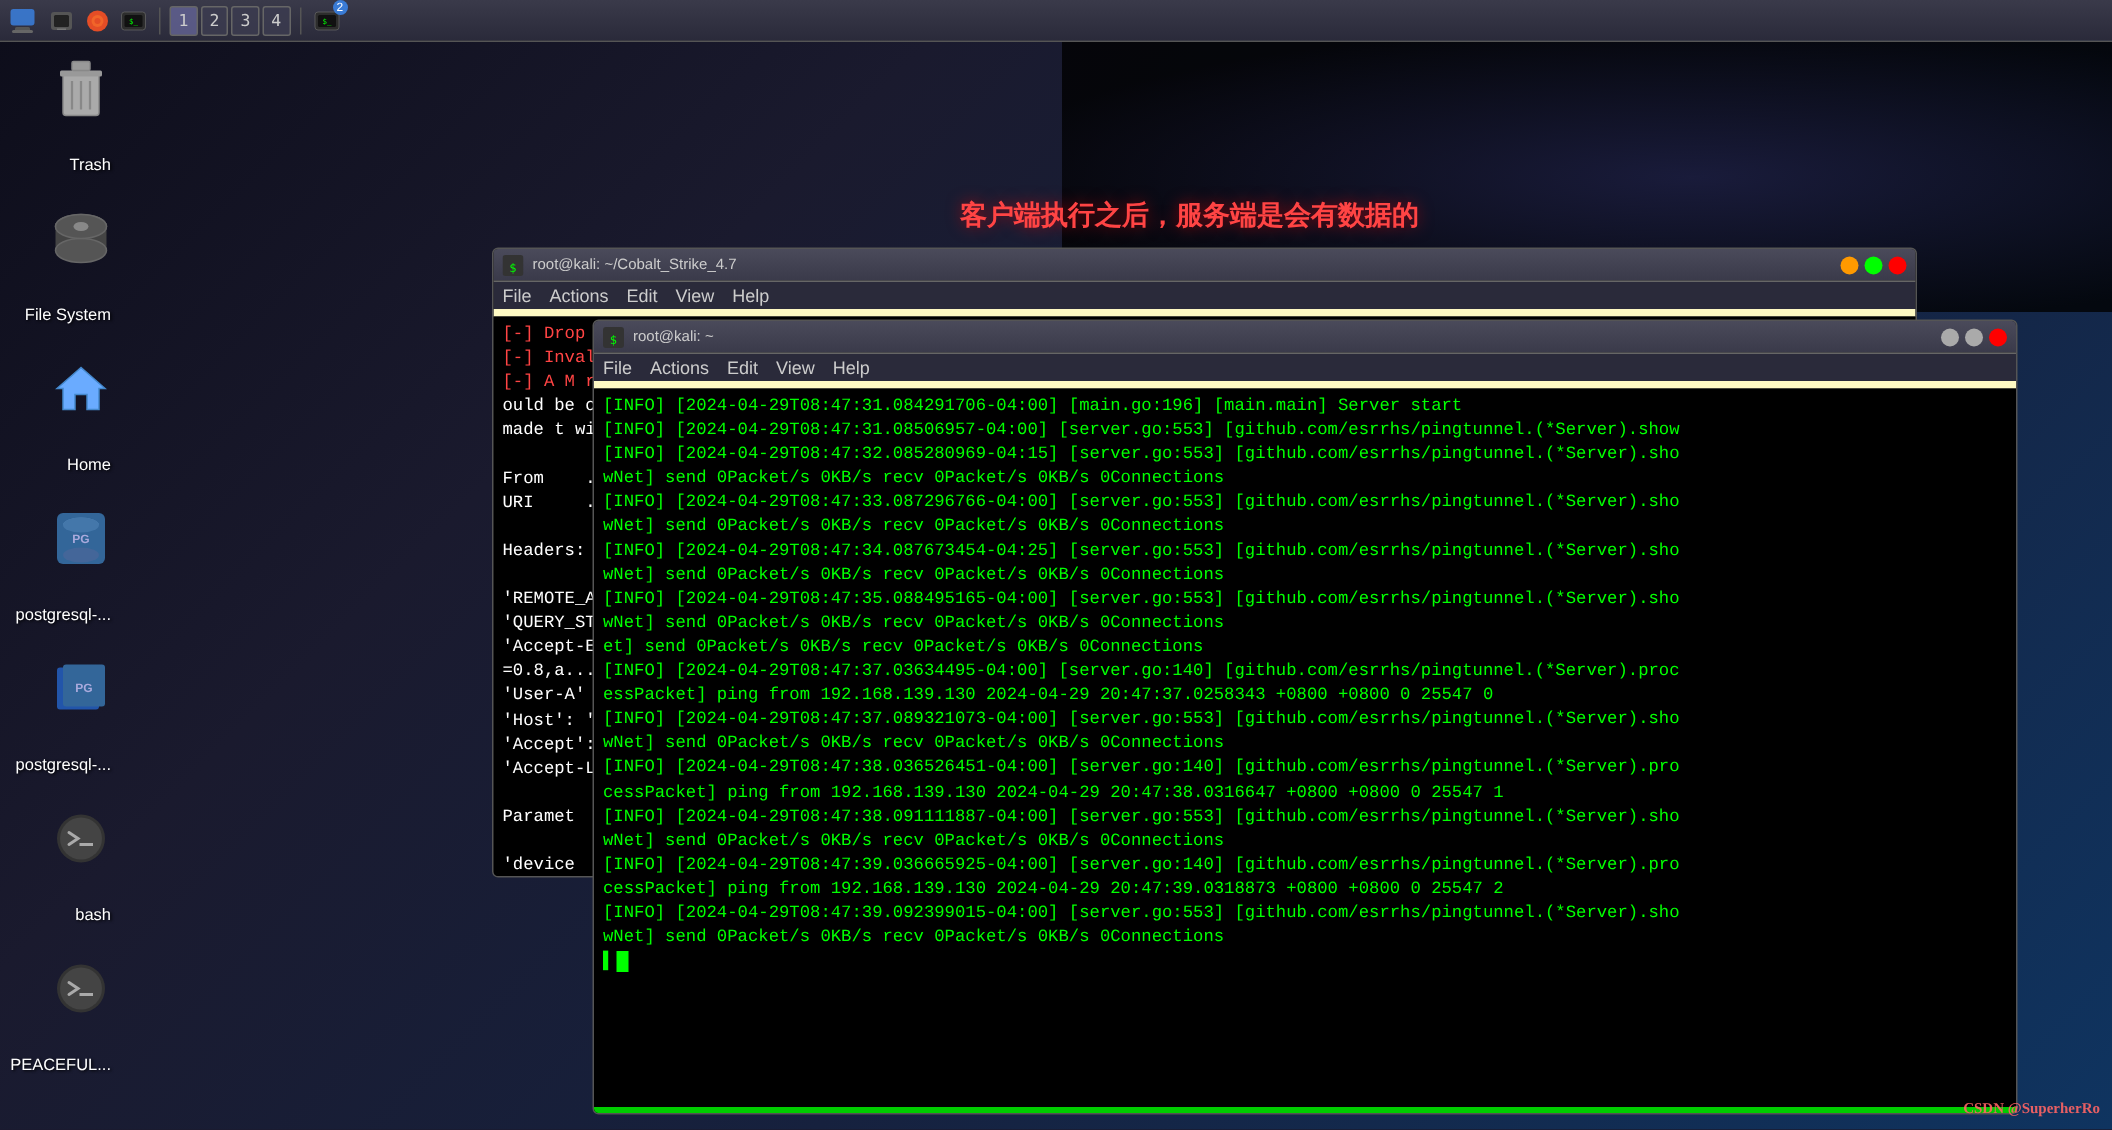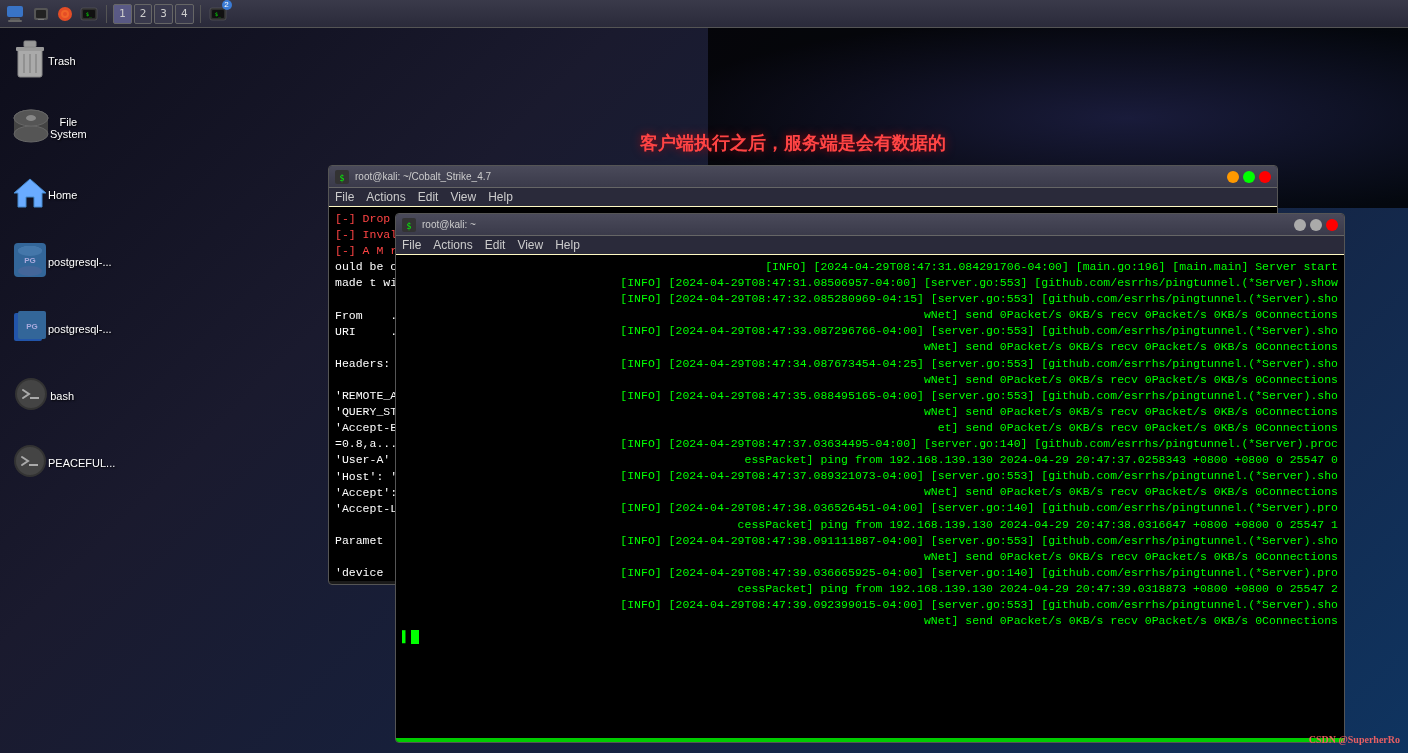--- a/index.html
+++ b/index.html
@@ -56,26 +56,27 @@
       position: absolute;
       top: 35px;
       left: 8px;
       display: flex;
       flex-direction: column;
       gap: 15px;
     }
 
     .desktop-icon {
       display: flex;
-      flex-direction: row;
-      align-items: center;
+      flex-direction: column;
+      align-items: flex-end;
       width: 70px;
       cursor: pointer;
       padding: 4px;
       border-radius: 4px;
+      gap: 21px;
     }
 
     .desktop-icon-img {
       width: 40px;
       height: 40px;
       display: flex;
       align-items: center;
       justify-content: center;
       font-size: 28px;
       margin-bottom: 4px;
@@ -144,21 +145,21 @@
 
     .term-btn-minimize { background: #f90; }
     .term-btn-maximize { background: #0f0; }
     .term-btn-close { background: #f00; }
 
     .terminal-menu {
       background: #2a2a3a;
       padding: 2px 6px;
       display: flex;
       gap: 12px;
-      border-bottom: 1px solid #fef9c3;
+      border-bottom: 5px solid #fef9c3;
     }
 
     .terminal-menu-item {
       color: #ccc;
       font-size: 12px;
       font-family: sans-serif;
       cursor: pointer;
     }
 
     .terminal-content {
@@ -168,21 +169,21 @@
       overflow: hidden;
       line-height: 1.4;
     }
 
     .terminal-line {
       white-space: pre;
       font-size: 11.5px;
     }
 
     .term-red { color: #ff4444; }
-    .term-green { color: #00ff00; text-align: right; }
+    .term-green { color: #00ff00; }
     .term-white { color: #ffffff; }
 
     
     .terminal-main {
       top: 165px;
       left: 328px;
       width: 950px;
       height: 420px;
     }
 

